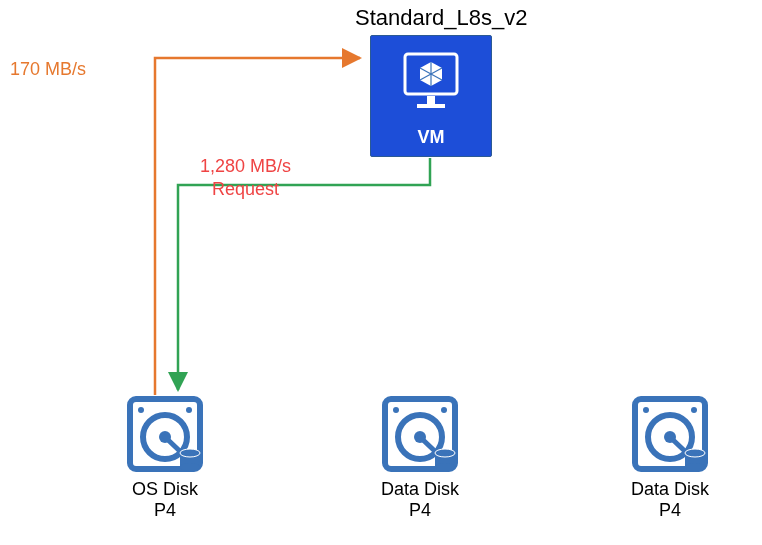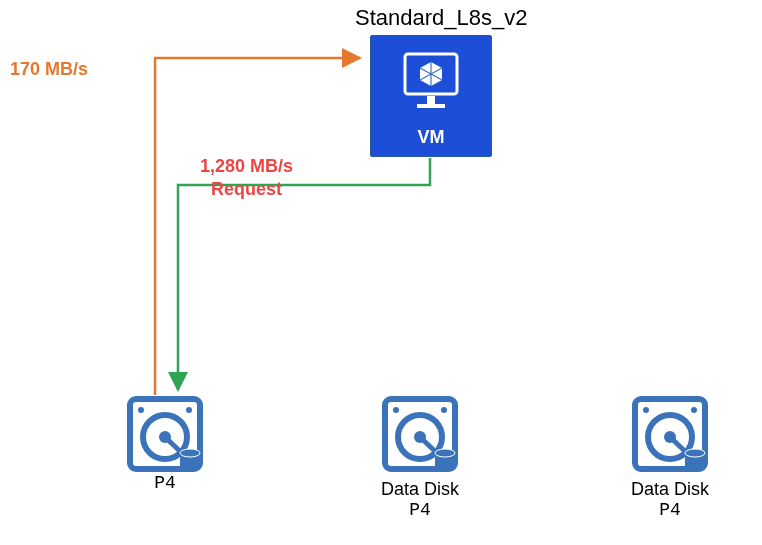--- a/index.html
+++ b/index.html
@@ -56,26 +56,25 @@
     margin: 0 auto;
   }
   .disk .cap1 {
     margin-top: 6px;
     font-size: 18px;
     color: #000;
   }
   .disk .cap2 {
     font-size: 18px;
     color: #000;
-    font-family: Liberation Mono, monospace;
   }
   .flow-label {
     position: absolute;
     font-size: 18px;
-    font-weight: 700;
+    font-weight: 400;
     line-height: 1.25;
     text-align: left;
   }
   .flow-request { color: #ef4444; }
   .flow-response { color: #e6782e; }
   svg.connectors {
     position: absolute;
     top: 0; left: 0;
     width: 762px; height: 545px;
     pointer-events: none;
@@ -137,20 +136,21 @@
     <circle cx="63" cy="15" r="3" fill="#3a73b9"></circle>
 
     <line x1="39" y1="42" x2="60" y2="62" stroke="#3a73b9" stroke-width="5" stroke-linecap="round"></line>
     <g transform="translate(54,54)">
       <ellipse cx="10" cy="4" rx="10" ry="4" fill="#3a73b9"></ellipse>
       <rect x="0" y="4" width="20" height="14" fill="#3a73b9"></rect>
       <ellipse cx="10" cy="18" rx="10" ry="4" fill="#3a73b9"></ellipse>
       <ellipse cx="10" cy="4" rx="10" ry="4" fill="none" stroke="#fff" stroke-width="1"></ellipse>
     </g>
   </svg>
+  <div class="cap1">OS Disk</div>
   <div class="cap2">P4</div>
 </div>
 
 <div class="disk" style="top:395px; left:370px;">
   <svg width="78" height="78" viewBox="0 0 78 78">
     <rect x="4" y="4" width="70" height="70" rx="6" fill="none" stroke="#3a73b9" stroke-width="6"></rect>
     <circle cx="39" cy="42" r="22" fill="none" stroke="#3a73b9" stroke-width="6"></circle>
     <circle cx="39" cy="42" r="6" fill="#3a73b9"></circle>
     <circle cx="15" cy="15" r="3" fill="#3a73b9"></circle>
     <circle cx="63" cy="15" r="3" fill="#3a73b9"></circle>

